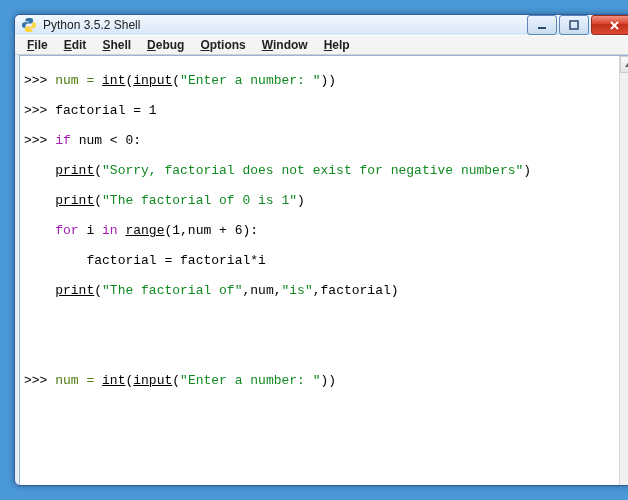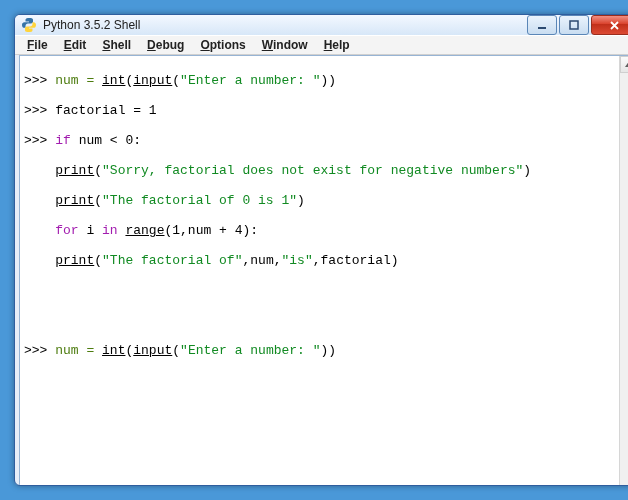--- a/index.html
+++ b/index.html
@@ -168,21 +168,22 @@
     <span class="menu-item"><span class="ul">H</span>elp</span>
   </div>
 
   <div class="client">
     <div class="editor">
 <span class="ln"><span class="prompt">&gt;&gt;&gt; </span><span class="ident">num = </span><span class="kw-purple">int</span><span>(</span><span class="kw-purple">input</span><span>(</span><span class="str">"Enter a number: "</span><span>)</span><span>)</span></span>
 <span class="ln"><span class="prompt">&gt;&gt;&gt; </span><span>factorial = </span><span>1</span></span>
 <span class="ln"><span class="prompt">&gt;&gt;&gt; </span><span class="kw-orange">if</span><span> num &lt; 0:</span></span>
 <span class="ln"><span>    </span><span class="kw-purple">print</span>(<span class="str">"Sorry, factorial does not exist for negative numbers"</span>)</span>
 <span class="ln"><span>    </span><span class="kw-purple">print</span>(<span class="str">"The factorial of 0 is 1"</span>)</span>
-<span class="ln"><span>    </span><span class="kw-orange">for</span><span> i </span><span class="kw-orange">in</span> <span class="kw-purple">range</span><span>(1,num + 4):</span></span>
+<span class="ln"><span>    </span><span class="kw-orange">for</span><span> i </span><span class="kw-orange">in</span> <span class="kw-purple">range</span><span>(1,num + 6):</span></span>
+<span class="ln"><span>        </span><span>factorial = factorial*i</span></span>
 <span class="ln"><span>    </span><span class="kw-purple">print</span>(<span class="str">"The factorial of"</span><span>,</span><span>num</span><span>,</span><span class="str">"is"</span><span>,</span><span>factorial</span>)</span>
 <span class="ln"></span>
 <span class="ln"></span>
 <span class="ln"><span class="prompt">&gt;&gt;&gt; </span><span class="ident">num = </span><span class="kw-purple">int</span><span>(</span><span class="kw-purple">input</span><span>(</span><span class="str">"Enter a number: "</span><span>)</span><span>)</span></span>
 
 
 
 
 
 

